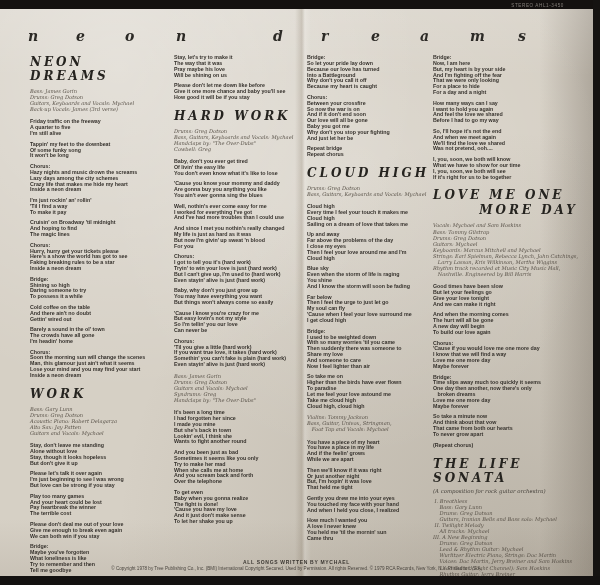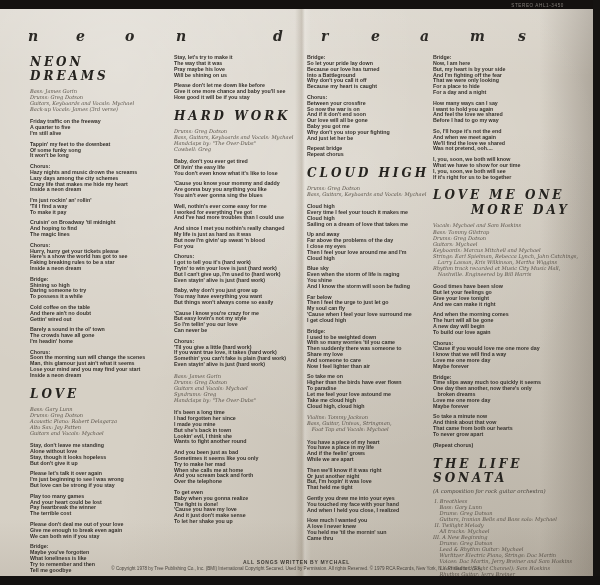--- a/index.html
+++ b/index.html
@@ -53,21 +53,21 @@
   .col1 { left:174px; width:131px; }
   .col2 { left:307px; width:133px; }
   .col3 { left:433px; width:153px; }
 
   .song-title {
     font-family:"DejaVu Serif", serif; font-style:italic; font-weight:700;
     font-size:12px; letter-spacing:3px; color:#25231f;
     margin:8px 0 5px;
   }
   .col .song-title:first-child { margin-top:0; }
-  .title-line2 { margin-left:38px; margin-top:1px; }
+  .title-line2 { margin-left:38px; margin-top:1px;text-align:center; }
   .subtitle {
     font-family:"DejaVu Serif", serif; font-style:italic;
     font-size:5.4px; color:#45413b; margin:-2px 0 4px;
   }
   .stanza { margin-bottom:4.8px; }
   .stanza .line {
     font-family:"Liberation Sans", sans-serif; font-weight:700;
     font-size:5.3px; line-height:5.85px; color:#35312c; white-space:pre;
   }
   .credits { margin-bottom:7px; }
@@ -166,21 +166,21 @@
           <div class="line">I'm headin' home</div>
         </div>
         <div class="stanza">
           <div class="line">Chorus:</div>
           <div class="line">Soon the morning sun will change the scenes</div>
           <div class="line">Man, this glamour just ain't what it seems</div>
           <div class="line">Lose your mind and you may find your start</div>
           <div class="line">Inside a neon dream</div>
         </div>
         <div class="song-title">
-          <div class="title-line">LOVE</div>
+          <div class="title-line">WORK</div>
         </div>
         <div class="credits">
           <div class="line">Bass: Gary Lunn</div>
           <div class="line">Drums: Greg Dotson</div>
           <div class="line">Acoustic Piano: Robert Delagarza</div>
           <div class="line">Alto Sax: Jay Patten</div>
           <div class="line">Guitars and Vocals: Mychael</div>
         </div>
         <div class="stanza">
           <div class="line">Stay, don't leave me standing</div>

